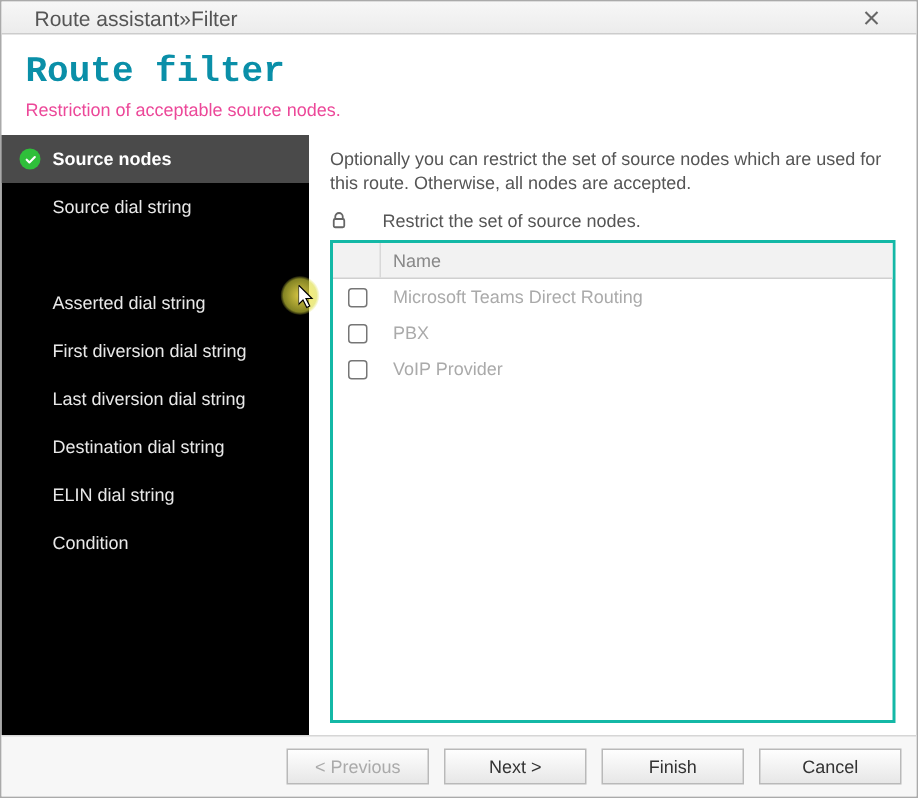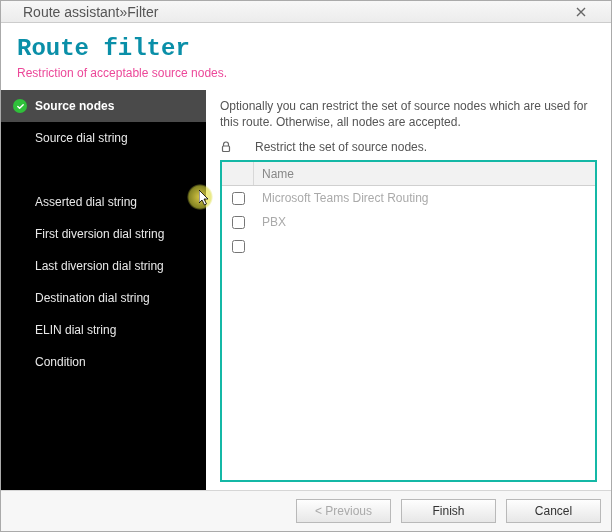--- a/index.html
+++ b/index.html
@@ -291,30 +291,32 @@
           <div class="trow">
             <div class="td-check">
               <input type="checkbox" class="cb" style="">
             </div>
             <div class="td-name">PBX</div>
           </div>
           <div class="trow">
             <div class="td-check">
               <input type="checkbox" class="cb" style="">
             </div>
+            <div class="td-name">VoIP Provider</div>
           </div>
         </div>
     </div>
 
     <div class="cursor-highlight"></div>
     <div class="cursor-arrow">
       <svg viewBox="0 0 12 18" width="12" height="18">
           <path d="M0 0 L0 13 L3 10 L5.5 15 L7.5 14 L5 9 L9 9 Z" fill="#fff" stroke="#000" stroke-width="0.8"></path>
         </svg>
     </div>
   </div>
 </div>
 
 <div class="footer">
   <button class="btn" disabled="">&lt; Previous</button>
+  <button class="btn">Next &gt;</button>
   <button class="btn">Finish</button>
   <button class="btn">Cancel</button>
 </div>
 
 </body></html>

